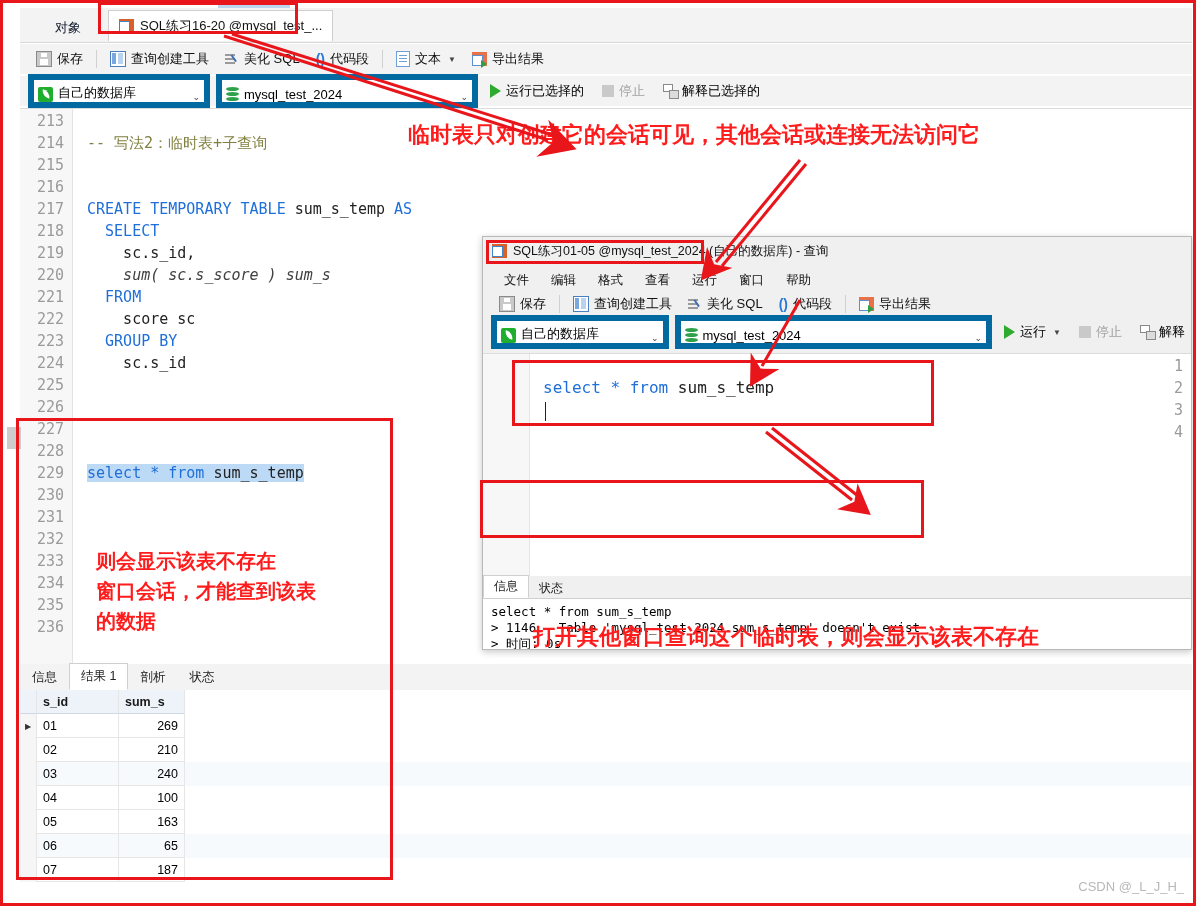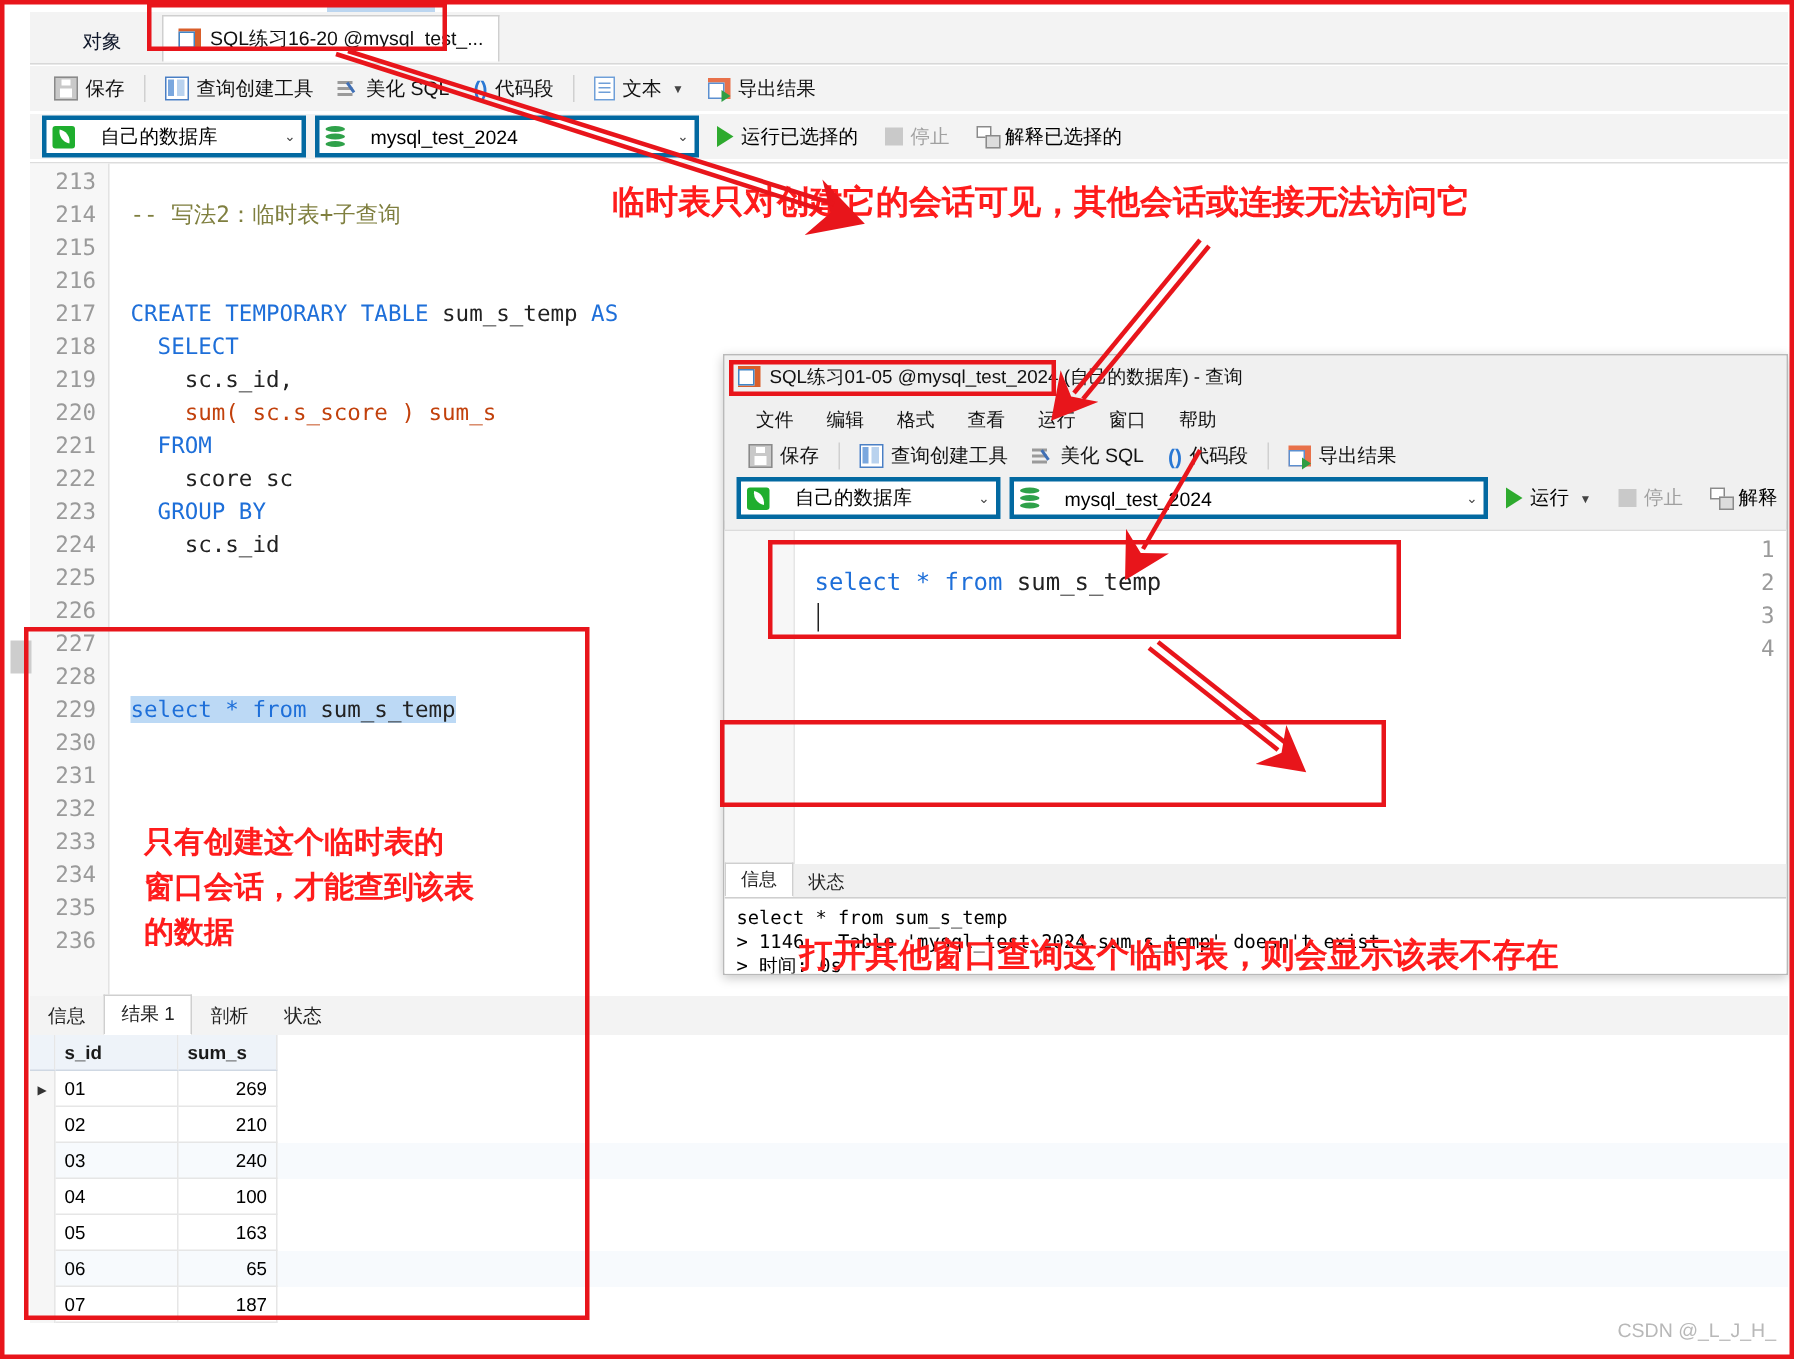--- a/index.html
+++ b/index.html
@@ -19,21 +19,21 @@
   .tabdoc{position:absolute;left:88px;top:2px;height:30px;background:#fff;border:1px solid #cfcfcf;border-bottom:none;
           padding:0 10px;display:flex;align-items:center;gap:6px;font-size:13px;color:#111;}
   .tabdoc .lbl{white-space:nowrap;}
 
   .toolbar1{position:absolute;left:16px;top:36px;width:1172px;height:30px;background:#f3f3f3;display:flex;align-items:center;gap:0px;padding-left:8px;}
   .tbtn{display:flex;align-items:center;gap:5px;padding:3px 8px;font-size:13px;color:#111;white-space:nowrap;}
   .tsep{width:1px;height:18px;background:#d0d0d0;margin:0 5px;}
   .caret{font-size:8px;color:#444;margin-left:2px;}
 
   .toolbar2{position:absolute;left:16px;top:68px;width:1172px;height:30px;background:#f3f3f3;display:flex;align-items:center;padding-left:8px;gap:6px;}
-  .combo{height:22px;border:3px solid #0369a1;background:#fff;display:flex;align-items:center;padding:0 4px;gap:17px;font-size:13px;}
+  .combo{height:22px;border:6px solid #0369a1;background:#fff;display:flex;align-items:flex-end;padding:0 4px;gap:5px;font-size:13px;}
   .combo .cv{flex:1;white-space:nowrap;overflow:hidden;}
   .combo .cdn{font-size:9px;color:#444;padding-left:6px;}
   .combo.db1{width:162px;}
   .combo.db2{width:242px;}
   .runitem{display:flex;align-items:center;gap:5px;font-size:13px;padding:0 6px;white-space:nowrap;}
   .dis{color:#a0a0a0;}
 
   .editorwrap{position:absolute;left:16px;top:100px;width:1172px;height:555px;background:#fff;border-top:1px solid #dcdcdc;}
   .gutter{position:absolute;left:0;top:0;width:52px;height:100%;background:#f7f7f7;border-right:1px solid #e3e3e3;}
   .codearea{position:absolute;left:53px;top:0;right:0;height:100%;}
@@ -219,21 +219,21 @@
       <div class="ln" style="top:421px;left:-53px;">232</div>
       <div class="ln" style="top:443px;left:-53px;">233</div>
       <div class="ln" style="top:465px;left:-53px;">234</div>
       <div class="ln" style="top:487px;left:-53px;">235</div>
       <div class="ln" style="top:509px;left:-53px;">236</div>
 
       <div class="cl cm" style="top:25px;">-- 写法2：临时表+子查询</div>
       <div class="cl kw" style="top:91px;"><span class="kw">CREATE TEMPORARY TABLE</span><span style="color:#222;"> sum_s_temp </span><span class="kw">AS</span></div>
       <div class="cl kw" style="top:113px;">  SELECT</div>
       <div class="cl" style="top:135px;color:#222;">    sc.s_id,</div>
-      <div class="cl" style="top:157px;color:#c2410c;">    sum( sc.s_score ) sum_s</div>
+      <div class="cl" style="top:157px;color:#404040;font-style:italic;">    sum( sc.s_score ) sum_s</div>
       <div class="cl kw" style="top:179px;">  FROM</div>
       <div class="cl" style="top:201px;color:#222;">    score sc</div>
       <div class="cl kw" style="top:223px;">  GROUP BY</div>
       <div class="cl" style="top:245px;color:#222;">    sc.s_id</div>
       <div class="cl hl" style="top:355px;"><span class="kw">select * from</span><span style="color:#222;"> sum_s_temp</span></div>
     </div>
   </div>
 
   <div class="rtabs">
     <div class="rtab">信息</div>
@@ -379,21 +379,21 @@
 </div>
 
 <div class="redbox" style="left:98px;top:2px;width:200px;height:32px;"></div>
 <div class="redbox" style="left:16px;top:418px;width:377px;height:462px;"></div>
 <div class="redbox" style="left:486px;top:240px;width:218px;height:24px;"></div>
 <div class="redbox" style="left:512px;top:360px;width:422px;height:66px;"></div>
 <div class="redbox" style="left:480px;top:480px;width:444px;height:58px;"></div>
 
 <div class="anno" style="left:408px;top:120px;font-size:22px;">临时表只对创建它的会话可见，其他会话或连接无法访问它</div>
 
-<div class="anno" style="left:96px;top:548px;font-size:20px;">只有创建这个临时表的</div>
+<div class="anno" style="left:96px;top:548px;font-size:20px;">则会显示该表不存在</div>
 <div class="anno" style="left:96px;top:578px;font-size:20px;">窗口会话，才能查到该表</div>
 <div class="anno" style="left:96px;top:608px;font-size:20px;">的数据</div>
 
 <div class="anno" style="left:533px;top:622px;font-size:22px;">打开其他窗口查询这个临时表，则会显示该表不存在</div>
 
 <svg class="ov" viewBox="0 0 1196 906">
   <defs>
     <marker id="ah" markerWidth="11" markerHeight="11" refX="2" refY="5.5" orient="auto">
       <path d="M0,0 L10,5.5 L0,11 L3,5.5 Z" fill="#e8151b"></path>
     </marker>

